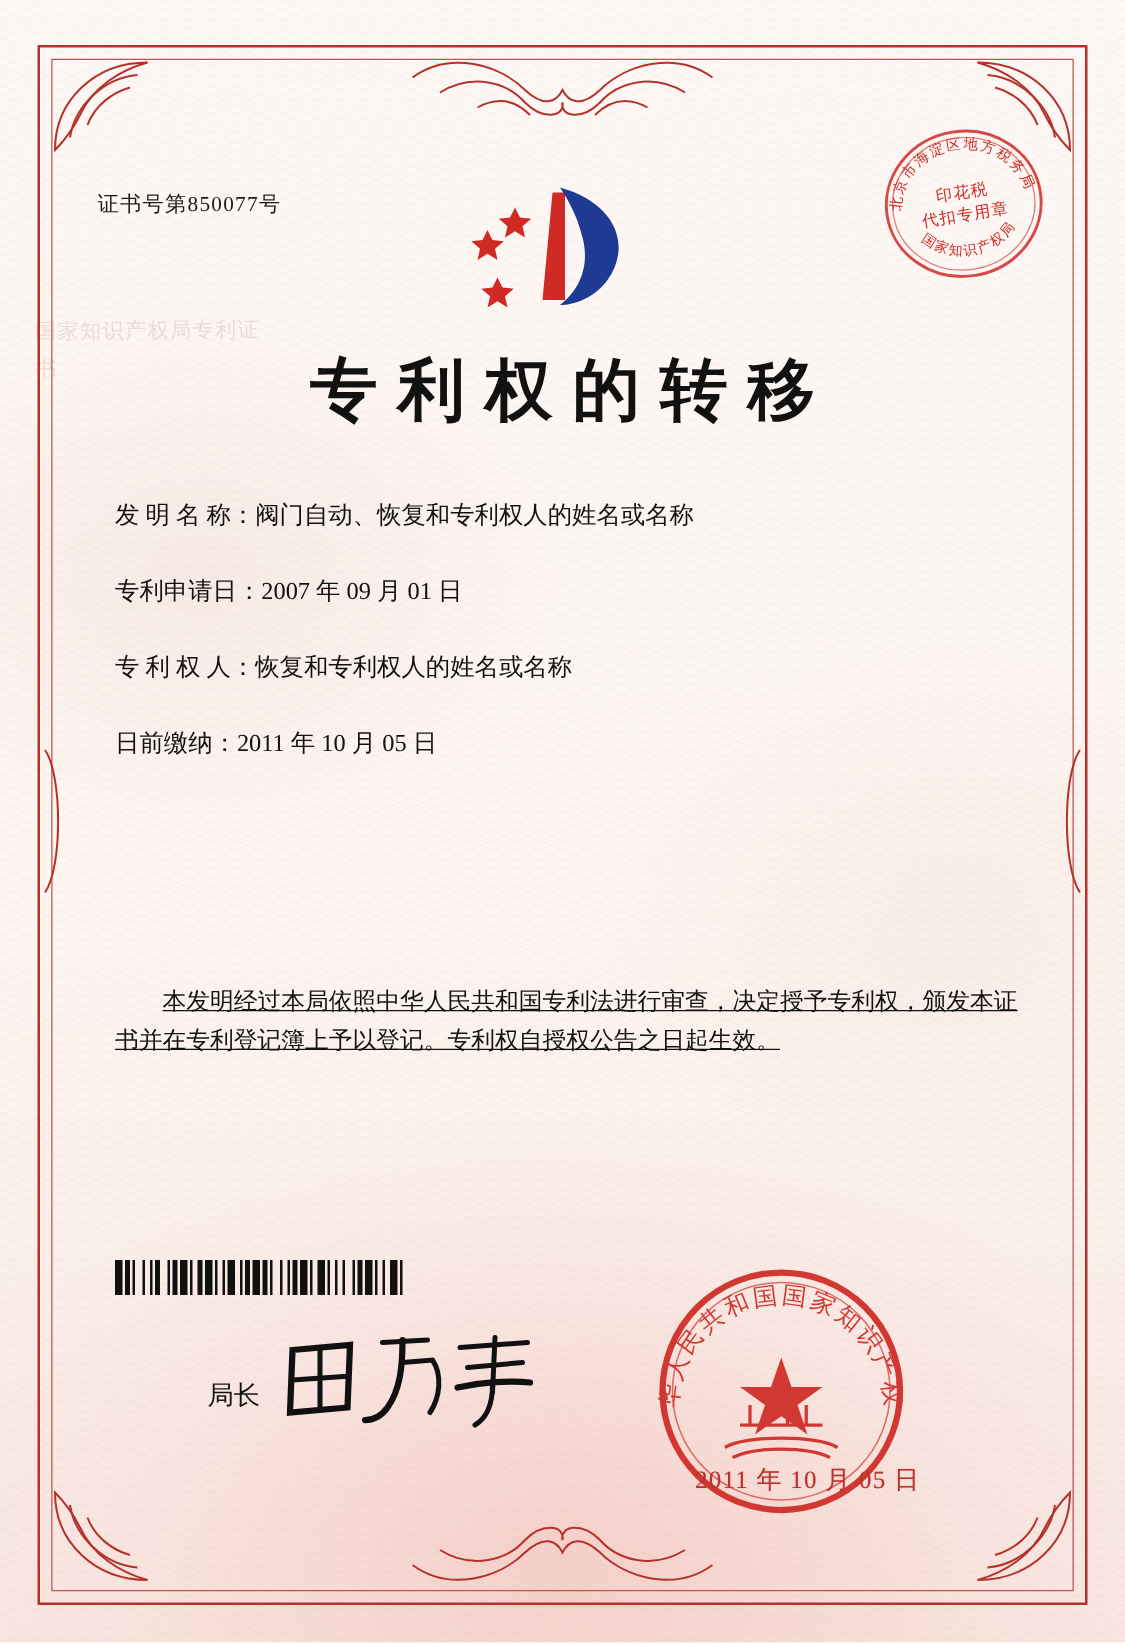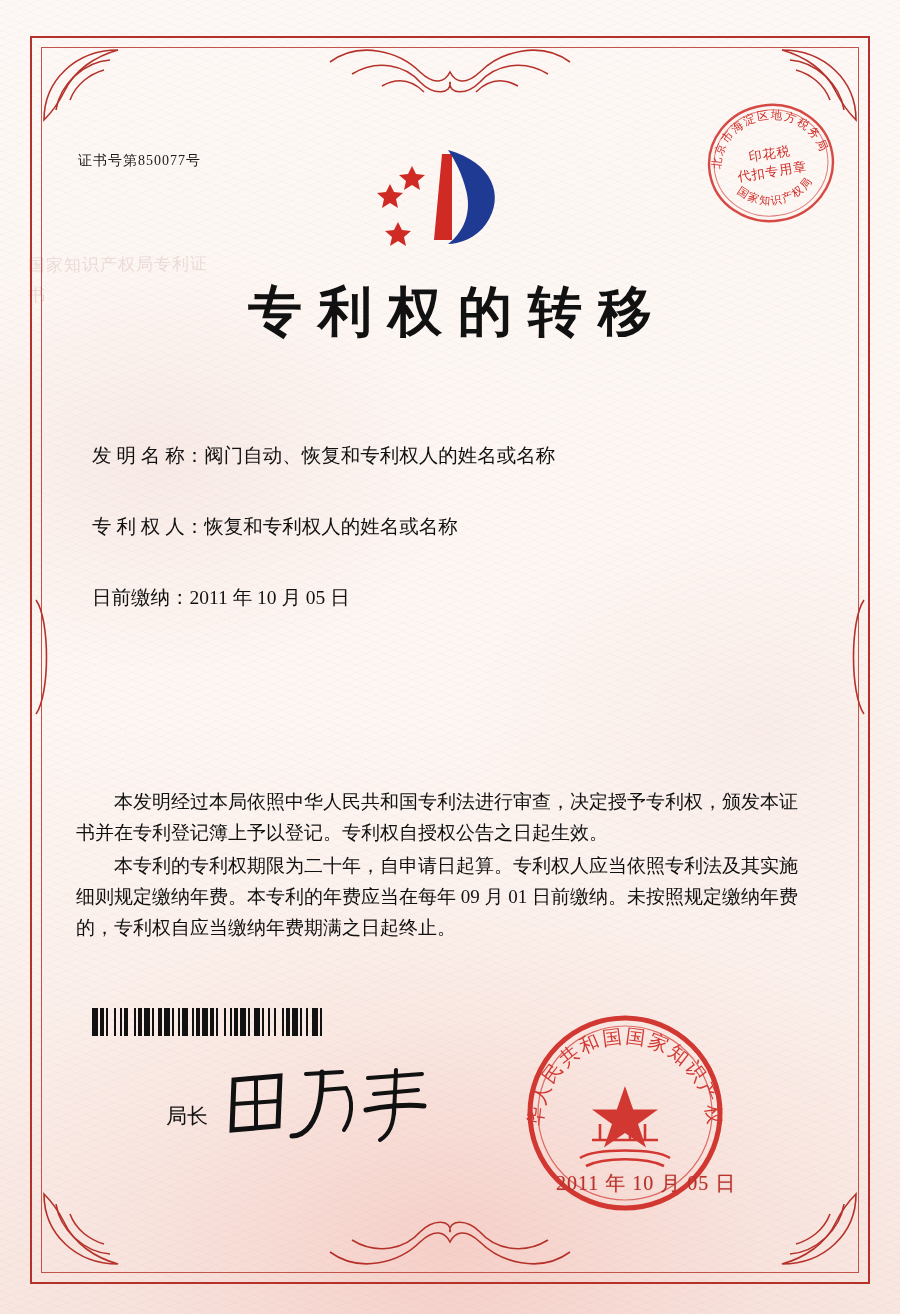--- a/index.html
+++ b/index.html
@@ -67,21 +67,21 @@
     left: 0; top: 0;
     width: 900px; height: 1314px;
     pointer-events: none;
   }
 
   
   .cert-no {
     position: absolute;
     left: 78px;
     top: 152px;
-    font-size: 14px;
+    font-size: 17px;
     color: #1a1a1a;
     letter-spacing: 1px;
     white-space: nowrap;
   }
 
   .logo {
     position: absolute;
     left: 368px;
     top: 140px;
     width: 160px;
@@ -116,39 +116,39 @@
     left: 92px;
     top: 398px;
     width: 720px;
   }
   .field {
     display: flex;
     align-items: baseline;
     margin-bottom: 34px;
     font-size: 19.5px;
     color: #111;
-    margin-top: 44px;
   }
   .field .label {
     white-space: nowrap;
   }
   .field .value {
     white-space: nowrap;
   }
 
   
   .body-text {
     position: absolute;
-    left: 76px;
+    left: 92px;
     top: 786px;
     width: 722px;
     font-size: 19px;
     line-height: 31px;
     color: #111;
     text-align: justify;
+    text-decoration: underline;
   }
   .body-text p {
     margin: 0 0 2px 0;
     text-indent: 38px;
   }
 
   
   .barcode {
     position: absolute;
     left: 92px;
@@ -281,32 +281,35 @@
   </svg>
 
   <div class="title">专利权的转移</div>
 
   <div class="fields">
     <div class="field">
       <span class="label">发 明 名 称：</span>
       <span class="value">阀门自动、恢复和专利权人的姓名或名称</span>
     </div>
     <div class="field">
+      <span class="label">专利申请日：</span>
+      <span class="value">2007 年 09 月 01 日</span>
+    </div>
+    <div class="field">
       <span class="label">专 利 权 人：</span>
       <span class="value">恢复和专利权人的姓名或名称</span>
     </div>
     <div class="field">
       <span class="label">日前缴纳：</span>
       <span class="value">2011 年 10 月 05 日</span>
     </div>
   </div>
 
   <div class="body-text">
     <p>本发明经过本局依照中华人民共和国专利法进行审查，决定授予专利权，颁发本证书并在专利登记簿上予以登记。专利权自授权公告之日起生效。</p>
-    <p>本专利的专利权期限为二十年，自申请日起算。专利权人应当依照专利法及其实施细则规定缴纳年费。本专利的年费应当在每年 09 月 01 日前缴纳。未按照规定缴纳年费的，专利权自应当缴纳年费期满之日起终止。</p>
   </div>
 
   <div class="barcode" id="barcode">
       <i style="width:6px"></i>
       <i style="width:2px;background:transparent"></i>
       <i style="width:4px"></i>
       <i style="width:2px;background:transparent"></i>
       <i style="width:2px"></i>
       <i style="width:6px;background:transparent"></i>
       <i style="width:2px"></i>

